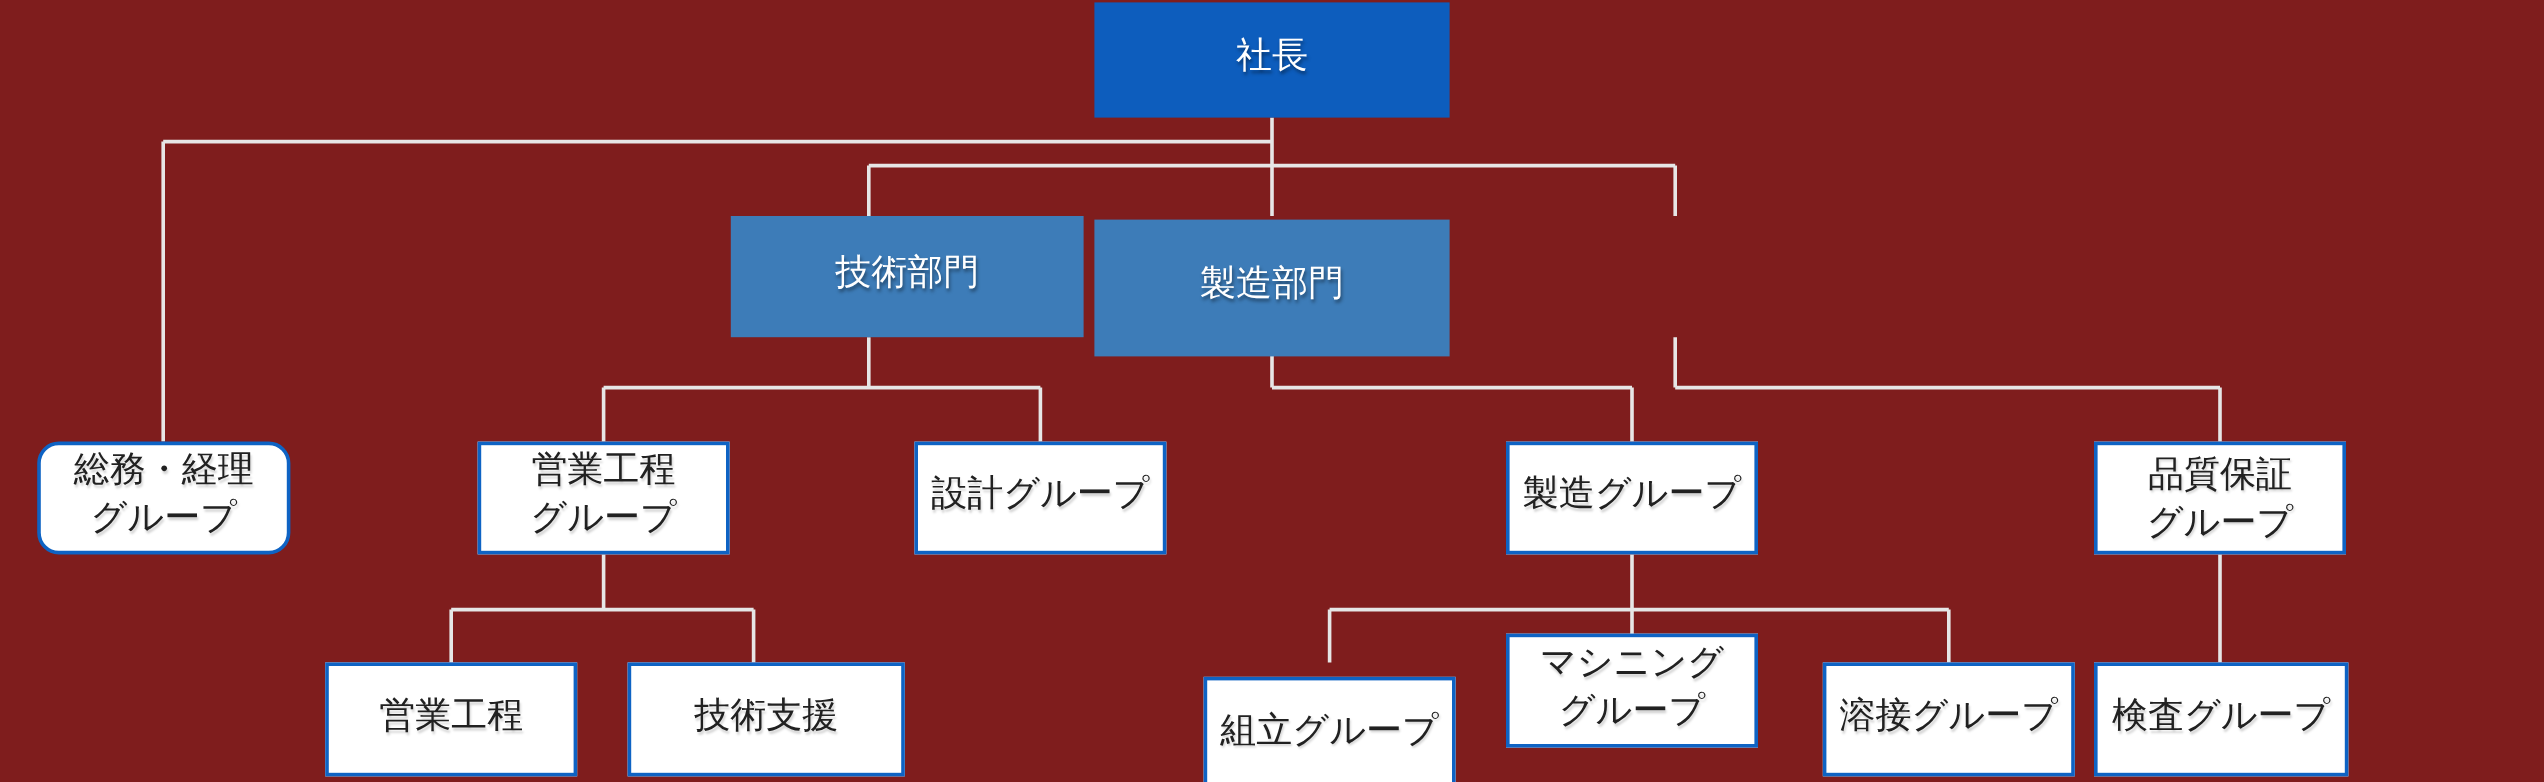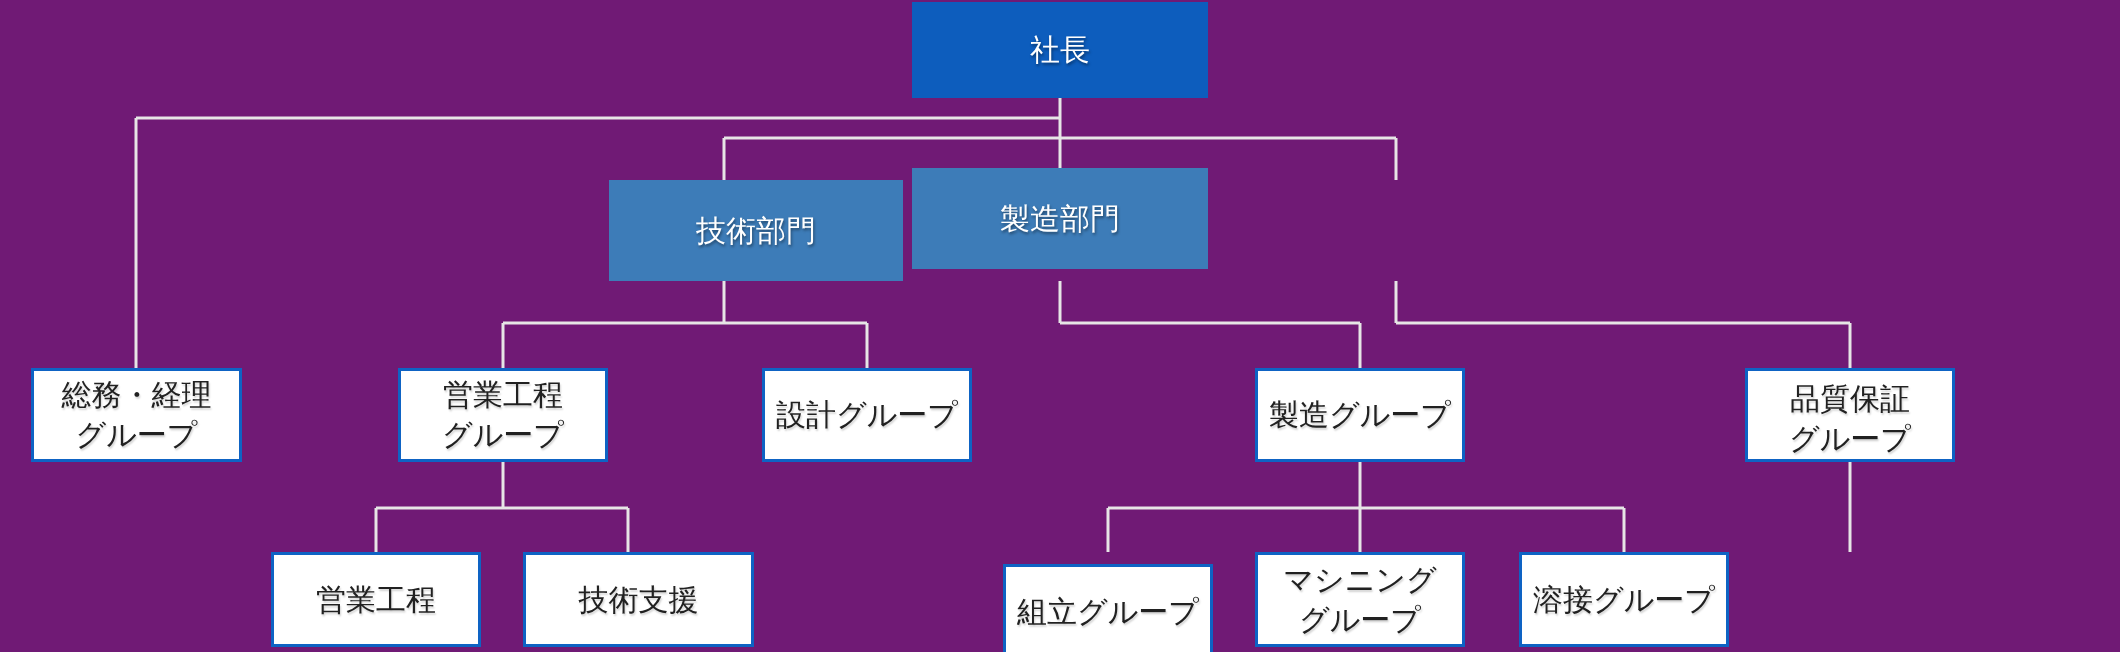--- a/index.html
+++ b/index.html
@@ -1,22 +1,22 @@
 <!DOCTYPE html>
 <html><head>
 <meta charset="utf-8">
 <style>
   html, body { margin: 0; padding: 0; background: #000; }
   .canvas {
     position: relative;
     width: 2120px;
     height: 652px;
-    background: #701a75;
+    background: #7f1d1d;
     overflow: hidden;
-    font-family: Liberation Serif, serif;
+    font-family: Liberation Mono, monospace;
   }
   .wires {
     position: absolute;
     left: 0; top: 0;
     z-index: 1;
   }
   .node {
     position: absolute;
     z-index: 2;
     display: flex;
@@ -82,25 +82,25 @@
       M1850 462 L1850 552"></path>
   </svg>
 
   <div class="node l1" style="left:912px; top:2px; width:296px; height:96px;">
     <span class="label">社長</span>
   </div>
 
   <div class="node l2" style="left:577px; top:180px; width:294px; height:101px;margin-left:32px;">
     <span class="label">技術部門</span>
   </div>
-  <div class="node l2" style="left:912px; top:168px; width:296px; height:101px;">
+  <div class="node l2" style="left:912px; top:183px; width:296px; height:114px;">
     <span class="label">製造部門</span>
   </div>
 
-  <div class="node leaf" style="left:31px; top:368px; width:211px; height:94px;">
+  <div class="node leaf" style="left:31px; top:368px; width:211px; height:94px;border-radius:18px;">
     <span class="label">総務・経理
 グループ</span>
   </div>
   <div class="node leaf" style="left:398px; top:368px; width:210px; height:94px;">
     <span class="label">営業工程
 グループ</span>
   </div>
   <div class="node leaf" style="left:762px; top:368px; width:210px; height:94px;">
     <span class="label">設計グループ</span>
   </div>
@@ -114,21 +114,24 @@
 
   <div class="node leaf" style="left:271px; top:552px; width:210px; height:95px;">
     <span class="label">営業工程</span>
   </div>
   <div class="node leaf" style="left:523px; top:552px; width:231px; height:95px;">
     <span class="label">技術支援</span>
   </div>
   <div class="node leaf" style="left:1003px; top:552px; width:210px; height:95px;margin-top:12px;">
     <span class="label">組立グループ</span>
   </div>
-  <div class="node leaf" style="left:1255px; top:552px; width:210px; height:95px;">
+  <div class="node leaf" style="left:1255px; top:528px; width:210px; height:95px;">
     <span class="label">マシニング
 グループ</span>
   </div>
   <div class="node leaf" style="left:1519px; top:552px; width:210px; height:95px;">
     <span class="label">溶接グループ</span>
   </div>
+  <div class="node leaf" style="left:1745px; top:552px; width:212px; height:95px;">
+    <span class="label">検査グループ</span>
+  </div>
 
 </div>
 
 </body></html>

